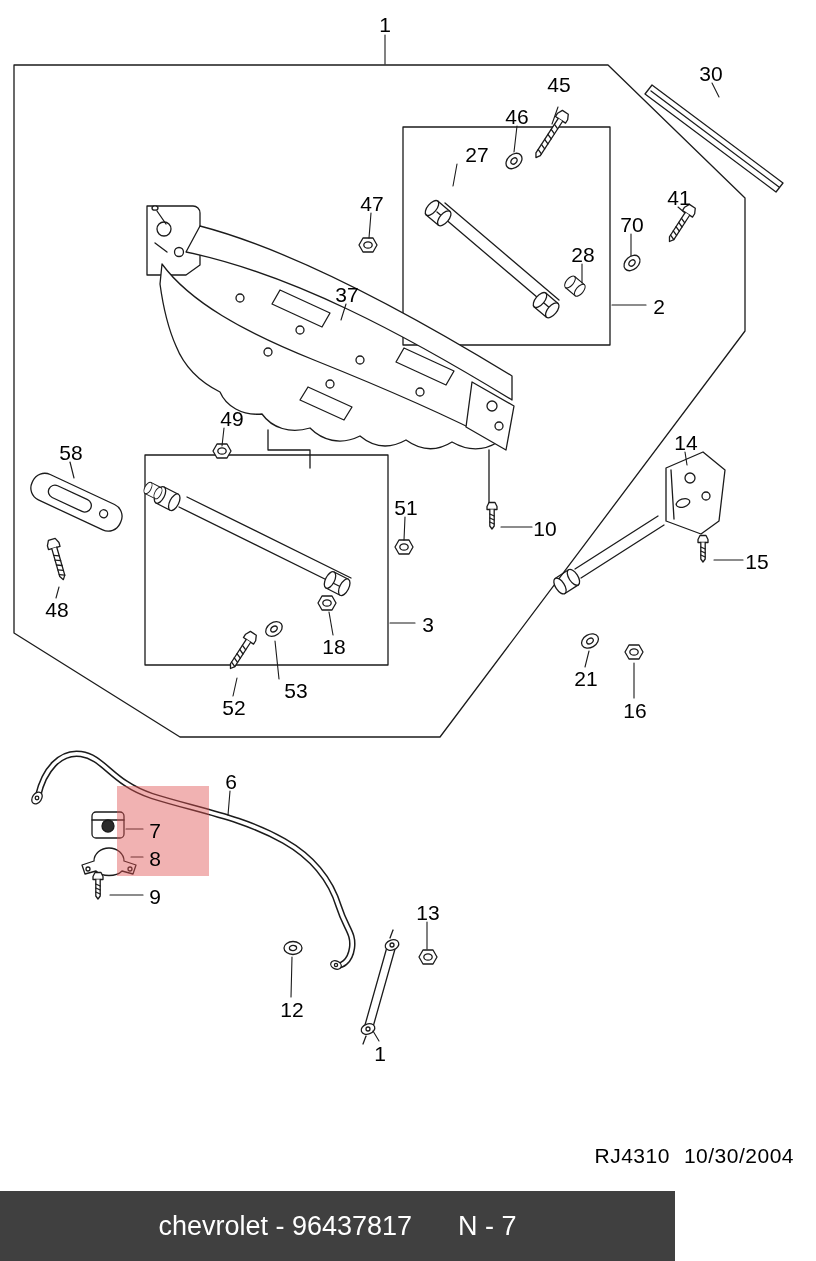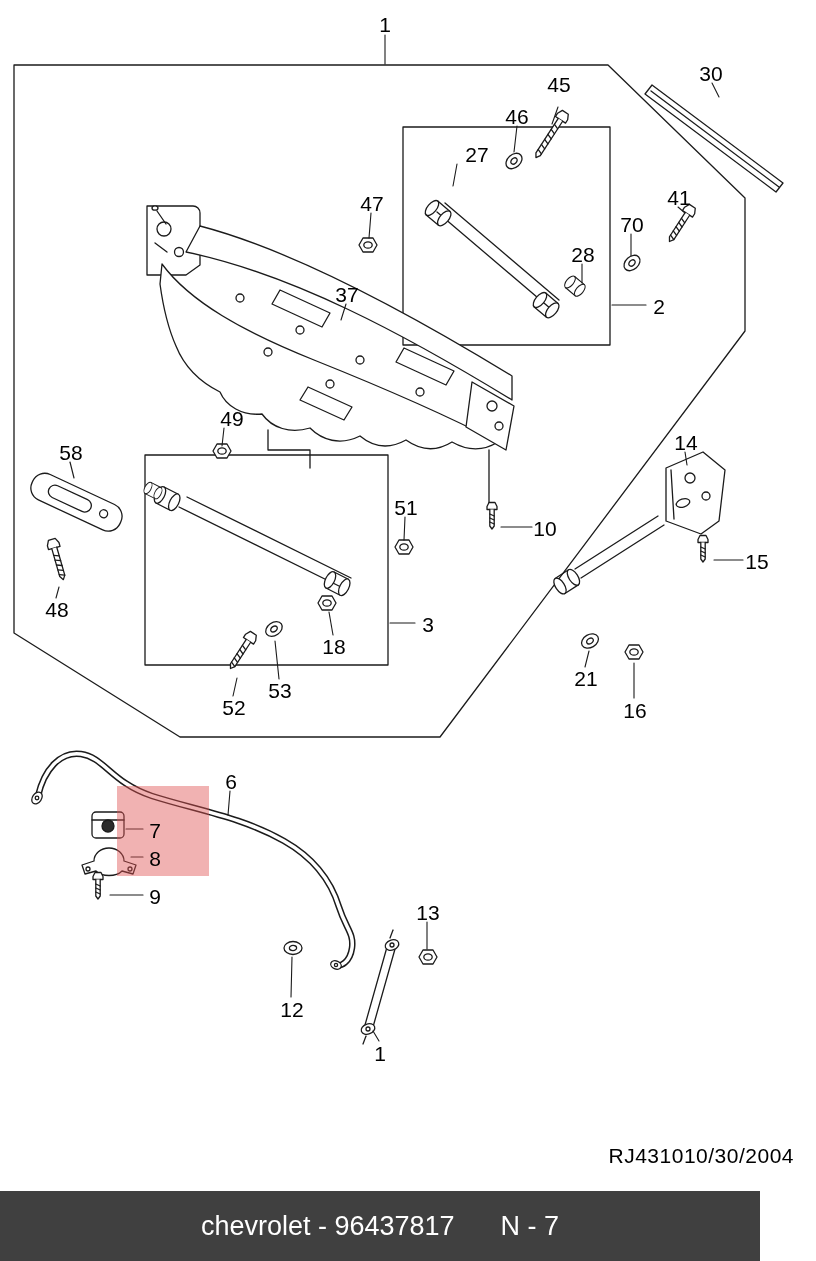--- a/index.html
+++ b/index.html
@@ -8,24 +8,24 @@
     font-family:"Liberation Sans",sans-serif;overflow:hidden;color:#000;
   }
   #diagram-layer{position:absolute;inset:0}
   svg{position:absolute;top:0;left:0;display:block}
   .co{
     position:absolute;transform:translate(-50%,-50%);
     font-size:21px;line-height:1;white-space:nowrap;color:#000;
   }
   .refcode{
     position:absolute;top:1144px;right:22px;font-size:21px;
-    display:flex;letter-spacing:.5px;
+    display:flex;gap:14px;letter-spacing:.5px;
   }
   .footer{
-    position:absolute;left:0;bottom:0;width:760px;height:70px;background:#404040;
+    position:absolute;left:0;bottom:0;width:675px;height:70px;background:#404040;
     color:#fff;display:flex;align-items:center;justify-content:center;gap:46px;
     font-size:27px;
   }
 </style>
 </head>
 <body>
 
 <div id="diagram-layer">
 
 <svg width="816" height="1261" viewBox="0 0 816 1261">
@@ -232,21 +232,21 @@
 <div class="co" style="left:686px;top:442px">14</div>
 <div class="co" style="left:71px;top:452px">58</div>
 <div class="co" style="left:406px;top:507px">51</div>
 <div class="co" style="left:545px;top:528px">10</div>
 <div class="co" style="left:757px;top:561px">15</div>
 <div class="co" style="left:57px;top:609px">48</div>
 <div class="co" style="left:428px;top:624px">3</div>
 <div class="co" style="left:334px;top:646px">18</div>
 <div class="co" style="left:586px;top:678px">21</div>
 <div class="co" style="left:635px;top:710px">16</div>
-<div class="co" style="left:280px;top:690px">53</div>
+<div class="co" style="left:296px;top:690px">53</div>
 <div class="co" style="left:234px;top:707px">52</div>
 <div class="co" style="left:231px;top:781px">6</div>
 <div class="co" style="left:155px;top:830px">7</div>
 <div class="co" style="left:155px;top:858px">8</div>
 <div class="co" style="left:155px;top:896px">9</div>
 <div class="co" style="left:428px;top:912px">13</div>
 <div class="co" style="left:292px;top:1009px">12</div>
 <div class="co" style="left:380px;top:1053px">1</div>
 
 <div class="refcode">

